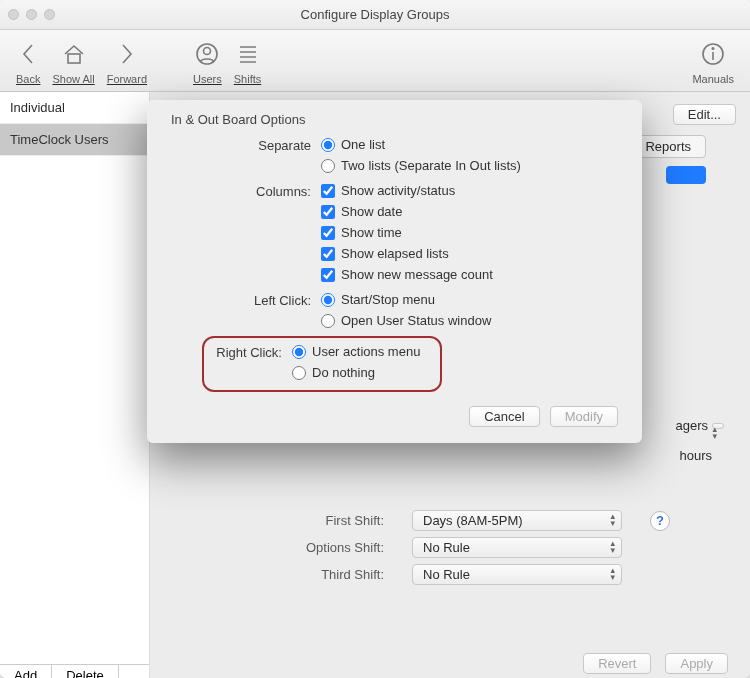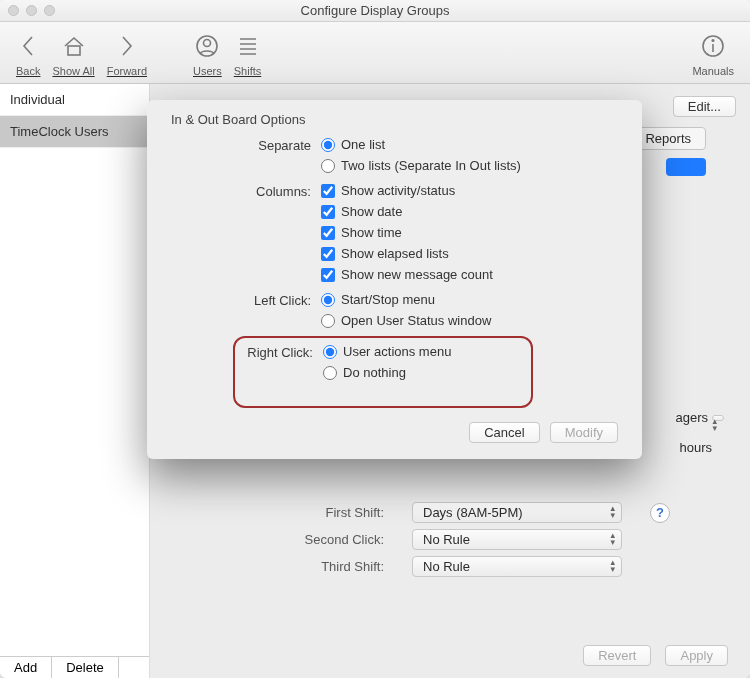--- a/index.html
+++ b/index.html
@@ -14,21 +14,21 @@
     width: 750px;
     height: 678px;
     position: relative;
     background: #fff;
     box-shadow: 0 8px 30px rgba(0,0,0,0.35);
     border-radius: 7px;
     overflow: hidden;
   }
   
   .titlebar {
-    height: 22px;
+    height: 30px;
     background: linear-gradient(#f6f6f6, #eaeaea);
     border-bottom: 1px solid #d0d0d0;
     display: flex;
     align-items: center;
     padding: 0 8px;
     position: relative;
   }
   .traffic {
     display: flex;
     gap: 7px;
@@ -202,23 +202,23 @@
   }
   .opts { display:flex; flex-direction:column; gap:6px; }
   .opt { display:flex; align-items:center; gap:6px; font-size:13px; color:#333; }
   input[type=radio], input[type=checkbox] {
     width:14px; height:14px; margin:0;
     accent-color:#1f7bff;
   }
   .highlight-box {
     border:2px solid #a12f2f;
     border-radius:12px;
-    padding:6px 8px 24px 8px;
-    margin-left: 62px;
-    width: 300px;
+    padding:6px 8px 8px 8px;
+    margin-left: 31px;
+    width: 240px;
   }
   .highlight-box .row { margin-bottom:2px; }
   .highlight-box .rowlab { width:80px; }
   .sheet-footer {
     display:flex; justify-content:flex-end; gap:10px;
     margin-top:14px;
   }
   
   svg { stroke:#7b7b7b; fill:none; stroke-width:1.6; }
 </style>
@@ -331,21 +331,21 @@
       </div>
       <div style="position:absolute; right:38px; top:356px;">hours</div>
 
       <div style="position:absolute; left:50px; right:80px; top:412px;">
         <div class="bgrow">
           <span class="lab">First Shift:</span>
           <div class="popup"><span>Days (8AM-5PM)</span><span class="chev">▴<br>▾</span></div>
           <div class="helpcircle">?</div>
         </div>
         <div class="bgrow">
-          <span class="lab">Second Click:</span>
+          <span class="lab">Options Shift:</span>
           <div class="popup"><span>No Rule</span><span class="chev">▴<br>▾</span></div>
           <div style="width:20px"></div>
         </div>
         <div class="bgrow">
           <span class="lab">Third Shift:</span>
           <div class="popup"><span>No Rule</span><span class="chev">▴<br>▾</span></div>
           <div style="width:20px"></div>
         </div>
       </div>
 

